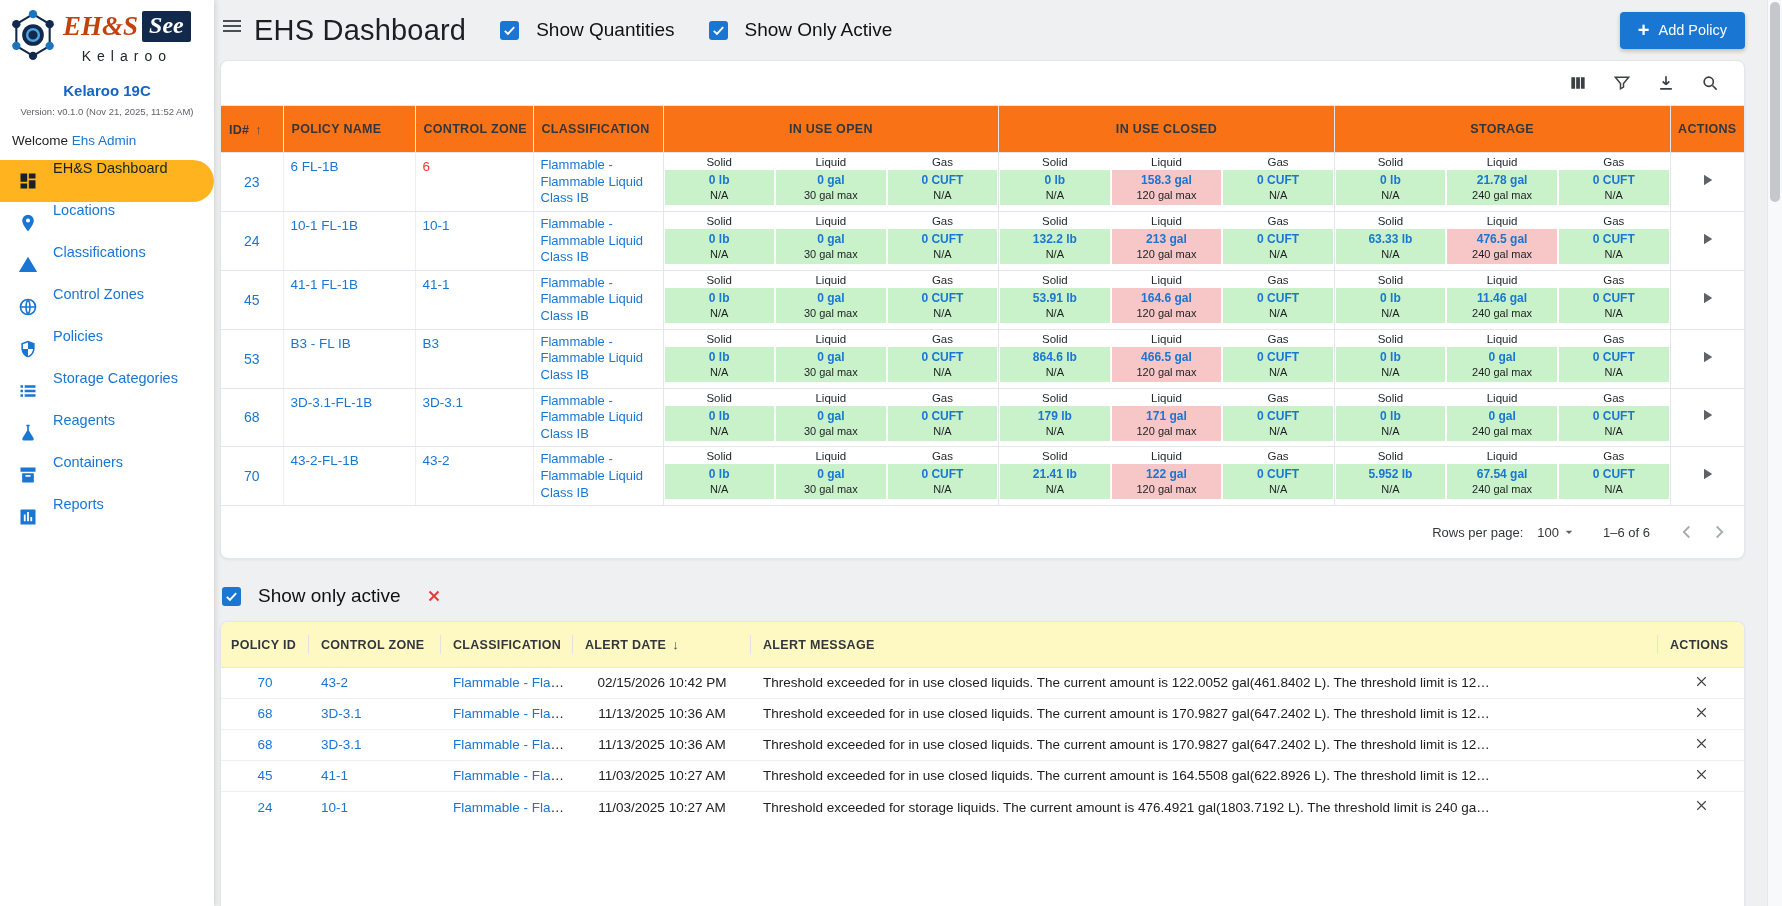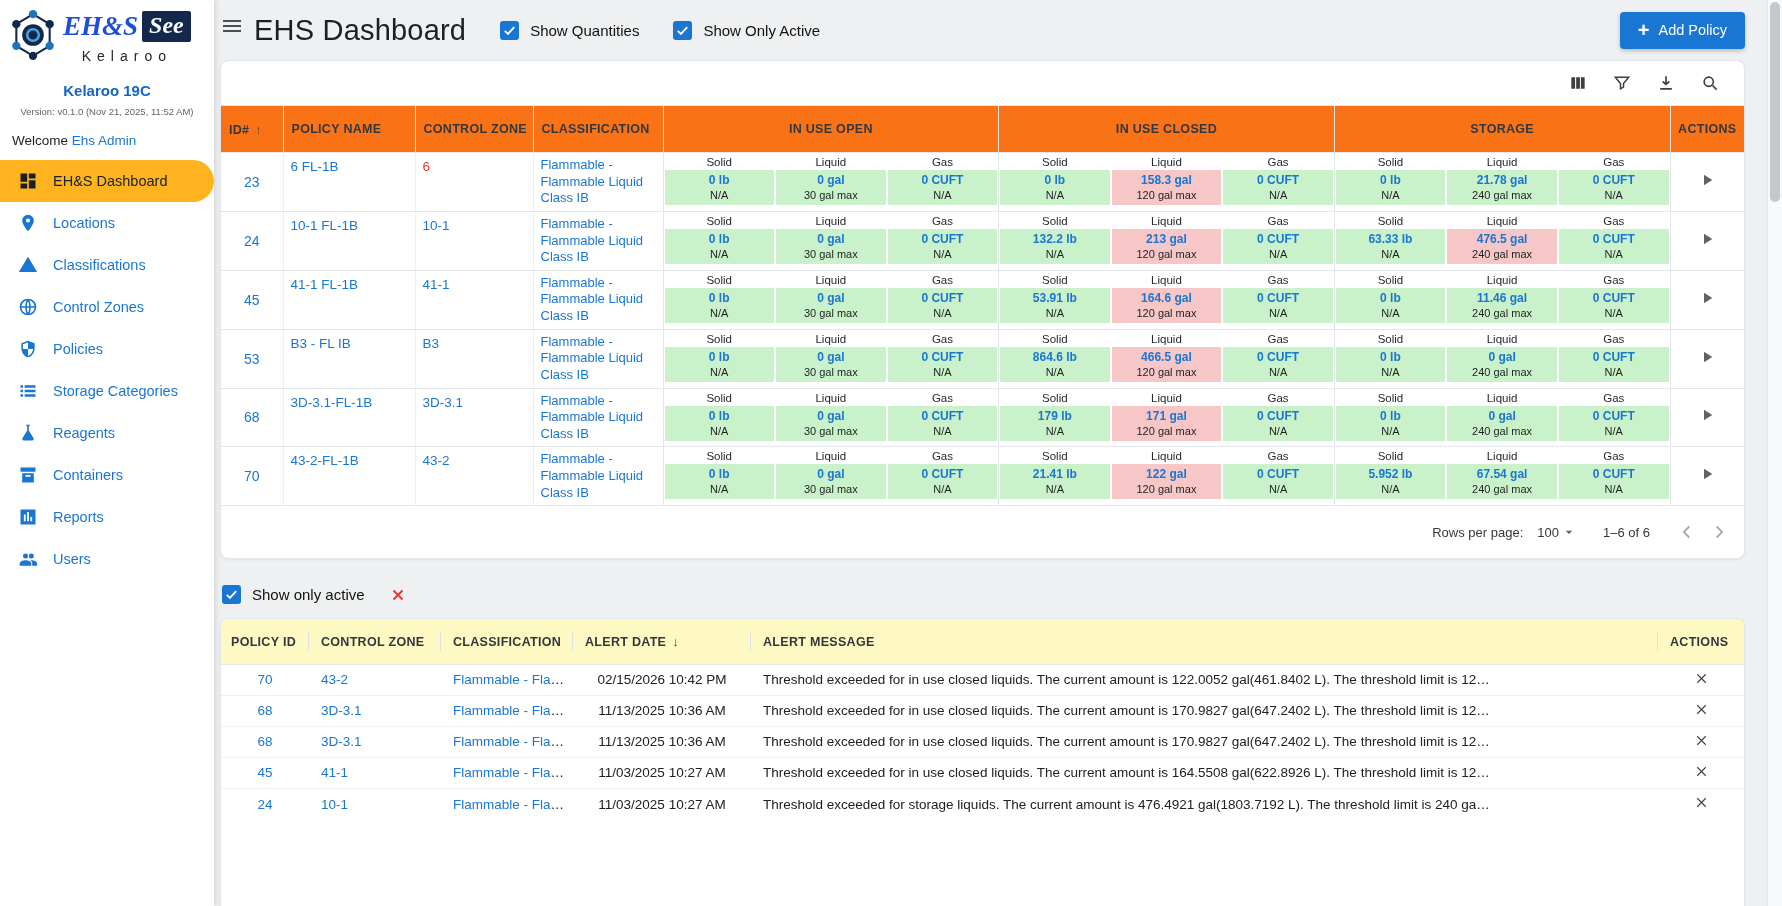--- a/index.html
+++ b/index.html
@@ -17,38 +17,38 @@
     --border: #e3e6ea;
   }
   a { text-decoration: none; cursor: pointer; }
   .app { display: flex; width: 100%; height: 100%; }
 
   
   .sidebar { width: 214px; flex: 0 0 214px; background: #fff; box-shadow: 1px 0 6px rgba(0,0,0,.14); z-index: 3; }
   .logo-row { display: flex; align-items: center; gap: 5px; padding: 8px 6px 4px 8px; }
   .brand { display: flex; flex-direction: column; align-items: center; }
   .brand-line { display: flex; align-items: center; gap: 4px; }
-  .brand-italic { font-family: "Liberation Serif", serif; font-style: italic; font-weight: bold; font-size: 27px; color: #1d4ed8; text-align: center; }
+  .brand-italic { font-family: "Liberation Serif", serif; font-style: italic; font-weight: bold; font-size: 27px; color: #c2410c; text-align: center; }
   .brand-badge { font-family: "Liberation Serif", serif; font-style: italic; font-weight: bold; font-size: 24px; color: #fff; background: #13294b; padding: 1px 7px 3px; border-radius: 2px; }
   .brand-sub { font-size: 14px; letter-spacing: 6px; color: #20262c; margin-top: 6px; }
   .org { text-align: center; color: #1565c0; font-weight: bold; font-size: 15px; margin-top: 12px; }
   .version { text-align: center; color: #5f6368; font-size: 9.5px; margin-top: 7px; }
   .welcome { font-size: 13.5px; margin: 16px 0 6px 12px; color: #1f1f1f; }
   .welcome a { color: var(--primary); }
   #sidebar-nav { margin-top: 12px; }
-  .nav-item { display: flex; align-items: center; gap: 15px; height: 42px; padding-left: 18px; color: var(--primary); font-size: 14.5px; cursor: pointer; }
+  .nav-item { display: flex; gap: 15px; height: 42px; padding-left: 18px; color: var(--primary); font-size: 14.5px; cursor: pointer; }
   .nav-item .icon { display: flex; align-items: center; }
   .nav-item.active { background: var(--active-menu); border-radius: 0 24px 24px 0; color: #1a2027; font-weight: 500; }
 
   
   .main { flex: 1; min-width: 0; padding: 0 37px 0 6px; overflow: hidden; }
   .topbar { display: flex; align-items: center; height: 60px; }
   .hamburger { color: #4a4f54; cursor: pointer; display: flex; margin-top: -8px; }
   .page-title { font-size: 29px; font-weight: 500; color: #1c2025; margin-left: 10px; letter-spacing: .2px; }
-  .cb { display: flex; align-items: center; gap: 11px; margin-left: 34px; font-size: 15px; color: #111; cursor: pointer; }
+  .cb { display: flex; align-items: center; gap: 17px; margin-left: 34px; font-size: 19px; color: #111; cursor: pointer; }
   .checkbox { width: 19px; height: 19px; background: var(--primary); border-radius: 3px; display: flex; align-items: center; justify-content: center; flex: 0 0 19px; }
   .add-policy { margin-left: auto; background: var(--primary); color: #fff; border: none; border-radius: 4px; height: 37px; padding: 0 18px; font-size: 14.5px; font-family: inherit; display: flex; align-items: center; gap: 9px; cursor: pointer; box-shadow: 0 2px 4px rgba(0,0,0,.22); }
   .add-policy .plus { font-size: 20px; font-weight: bold; line-height: 1; }
 
   .card { background: #fff; border: 1px solid var(--border); border-radius: 8px; box-shadow: 0 1px 3px rgba(0,0,0,.06); }
 
   
   .toolbar { height: 44px; display: flex; align-items: center; justify-content: flex-end; gap: 24px; padding-right: 24px; }
   .tb-icon { color: #3c4043; cursor: pointer; display: flex; }
   table.policy { width: 100%; border-collapse: collapse; table-layout: fixed; }
@@ -203,28 +203,20 @@
           </span>
     <span class="nav-label">Containers</span>
   </div>
   <div class="nav-item">
     <span class="icon">
             <svg viewBox="0 0 24 24" width="20" height="20" aria-hidden="true">
               <path fill="currentColor" d="M4 3h16a1 1 0 0 1 1 1v16a1 1 0 0 1-1 1H4a1 1 0 0 1-1-1V4a1 1 0 0 1 1-1zm3 6v8h2.2V9H7zm3.9-3v11h2.2V6h-2.2zm3.9 6v5H17v-5h-2.2z"></path>
             </svg>
           </span>
     <span class="nav-label">Reports</span>
-  </div>
-  <div class="nav-item">
-    <span class="icon">
-            <svg viewBox="0 0 24 24" width="20" height="20" aria-hidden="true">
-              <path fill="currentColor" d="M9 11.5a3 3 0 1 0 0-6 3 3 0 0 0 0 6zm7 0a3 3 0 1 0 0-6 3 3 0 0 0 0 6zm-7 2c-2.9 0-7 1.4-7 4.2V20h14v-2.3c0-2.8-4.1-4.2-7-4.2zm7 0c-.4 0-.8 0-1.2.1 1.3 1 2.2 2.3 2.2 4.1V20h6v-2.3c0-2.8-4.1-4.2-7-4.2z"></path>
-            </svg>
-          </span>
-    <span class="nav-label">Users</span>
   </div>
       </nav>
   </aside>
 
   <main class="main">
 
     <div class="topbar">
       <span class="hamburger">
           <svg viewBox="0 0 24 24" width="24" height="24" aria-hidden="true">
             <path fill="currentColor" d="M3 6h18v2H3zm0 5h18v2H3zm0 5h18v2H3z"></path>

